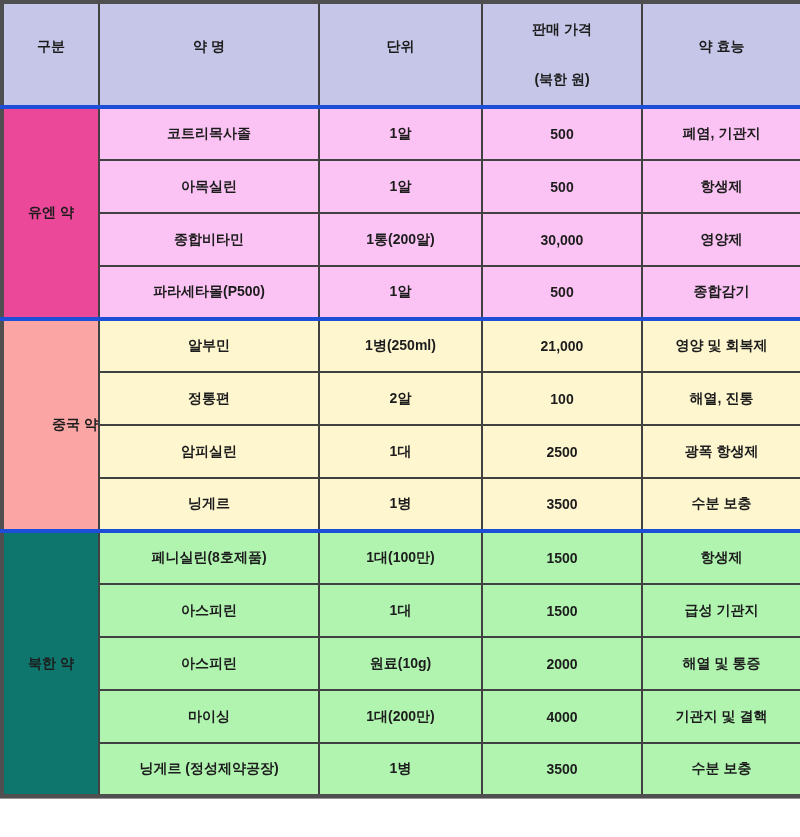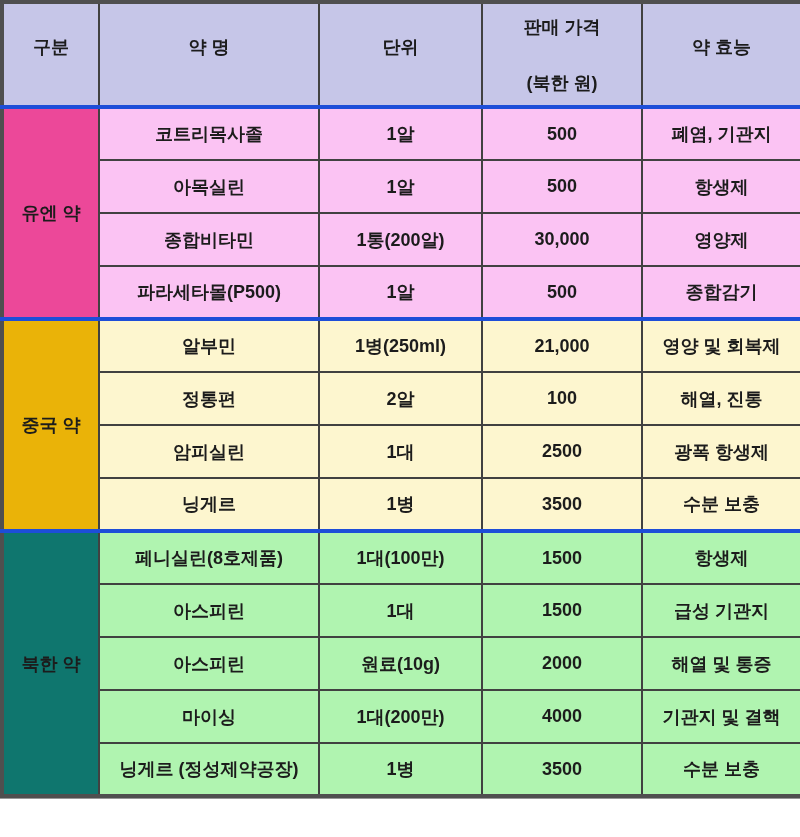--- a/index.html
+++ b/index.html
@@ -21,21 +21,21 @@
     border: 4px solid #4f4f4f;
     outline: 1px solid #979797;
   }
   table.med-table th,
   table.med-table td {
     border: 2px solid #414141;
     text-align: center;
     vertical-align: middle;
     color: #1c1c1c;
     font-weight: bold;
-    font-size: 18px;
+    font-size: 14px;
     padding: 0;
     overflow: hidden;
   }
   thead tr { height: 105px; }
   tbody tr { height: 53px; }
   thead th { border-bottom: 4px solid #414141; }
   tr.section-start td { border-top: 4px solid #1d4ed8; }
   .th-single span { position: relative; top: -8px; display: inline-block; text-align: right; }
   .price-head-line1 { margin-bottom: 32px; }
   .category-cell { font-size: 17px; }
@@ -86,21 +86,21 @@
       <td>영양제</td>
     </tr>
     <tr style="background-color: rgb(251, 195, 243);">
       <td>파라세타몰(P500)</td>
       <td>1알</td>
       <td>500</td>
       <td>종합감기</td>
     </tr>
 
     <tr class="section-start" style="background-color: rgb(253, 246, 207);">
-      <td class="category-cell" rowspan="4" style="background-color: #eab308;">중국 약</td>
+      <td class="category-cell" rowspan="4" style="background-color: #fca5a5; text-align: right;">중국 약</td>
       <td>알부민</td>
       <td>1병(250ml)</td>
       <td>21,000</td>
       <td>영양 및 회복제</td>
     </tr>
     <tr style="background-color: rgb(253, 246, 207);">
       <td>정통편</td>
       <td>2알</td>
       <td>100</td>
       <td>해열, 진통</td>

